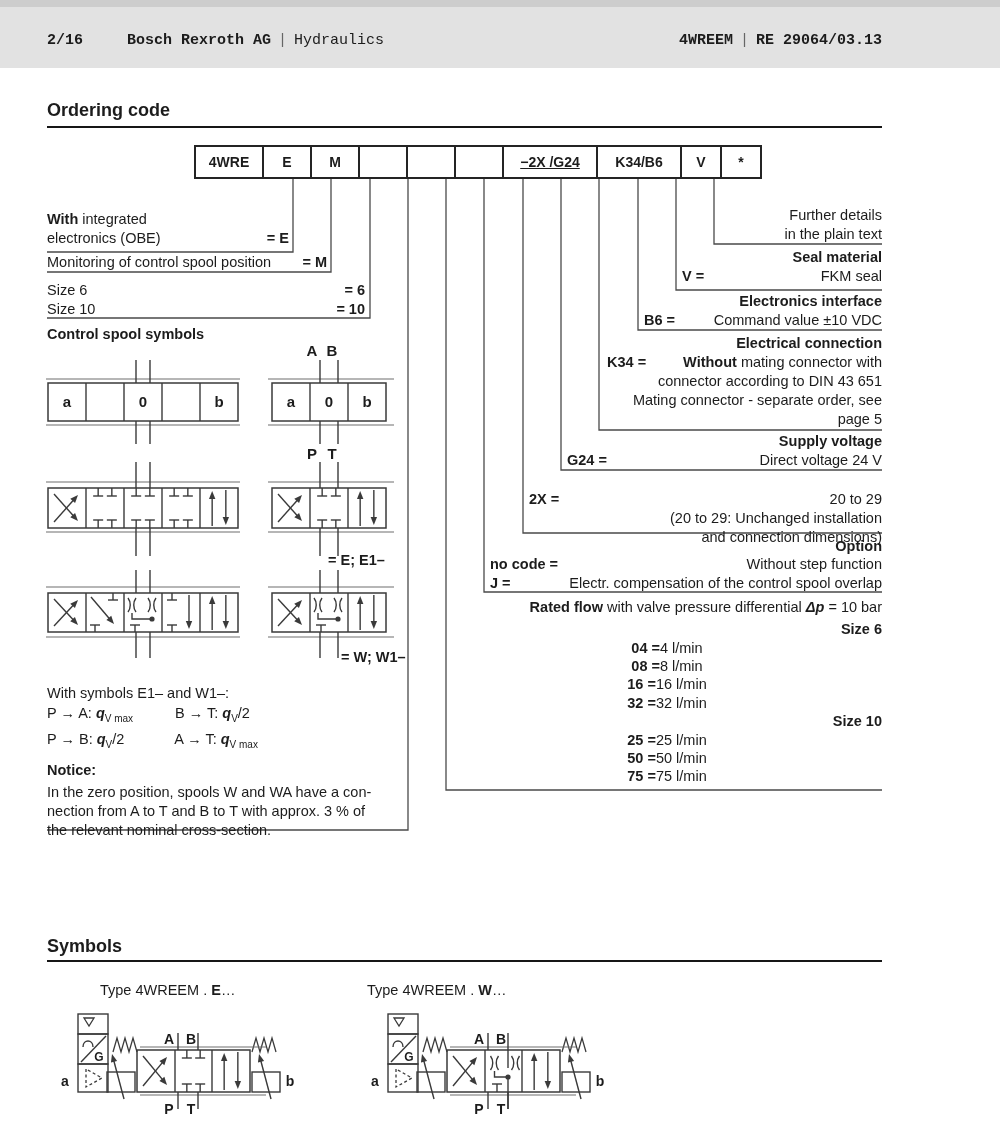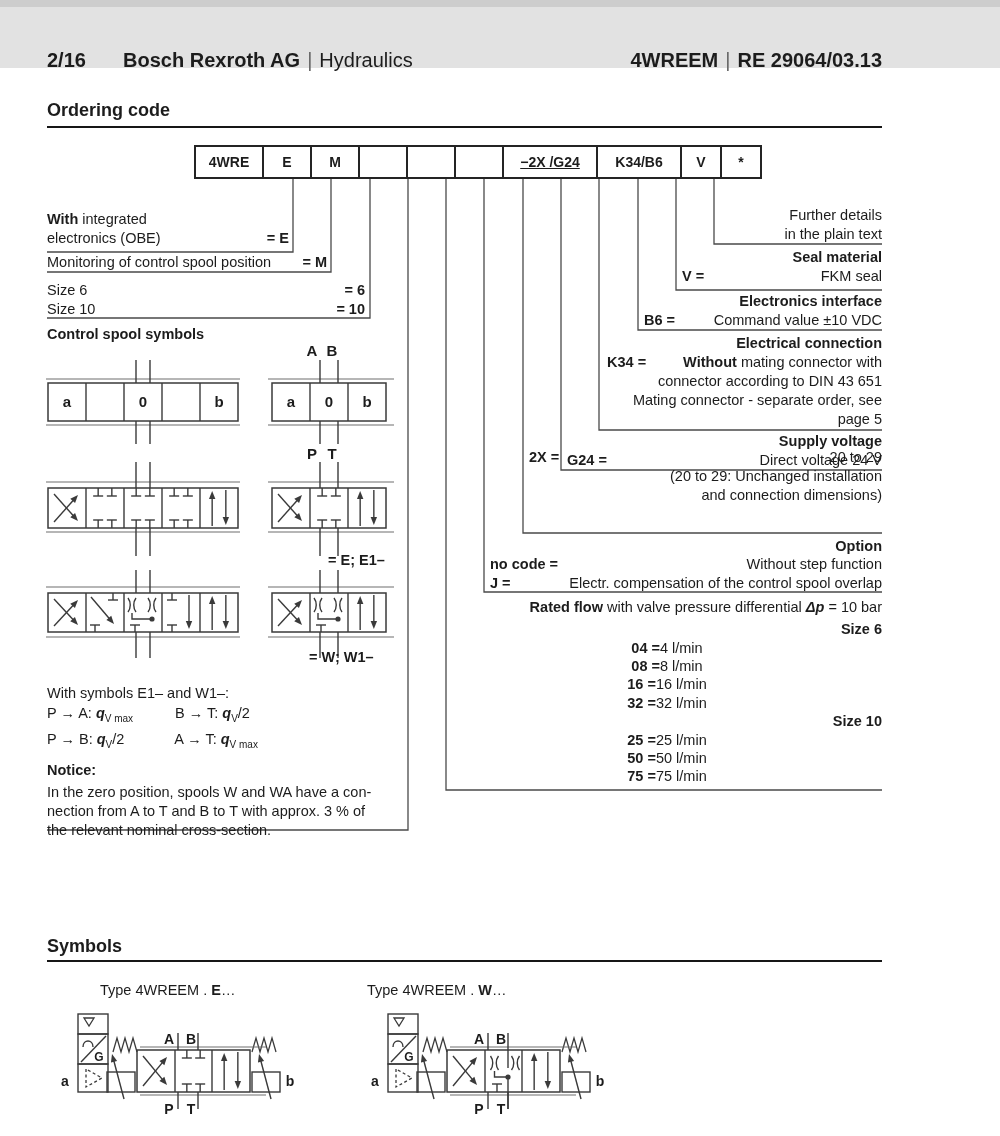--- a/index.html
+++ b/index.html
@@ -7,21 +7,21 @@
         font-family:"Liberation Sans",sans-serif;color:#1c1c1c;}
   .abs{position:absolute;}
   .b{font-weight:bold;}
   .lbl{font-size:14.5px;line-height:19px;}
   .right-sec{position:absolute;text-align:right;font-size:14.5px;line-height:19px;box-sizing:border-box;padding-left:6px;}
   .kv{display:flex;justify-content:space-between;}
   .kv .code{white-space:nowrap;padding-right:14px;}
   
   #hdr{position:absolute;left:0;top:0;width:1000px;height:68px;background:#e2e2e2;}
   #hdr .edge{position:absolute;left:0;top:0;width:1000px;height:7px;background:#cdcdcd;}
-  .hrow{position:absolute;top:49px;font-size:20px;white-space:nowrap;}
+  .hrow{position:absolute;top:32px;font-size:15px;white-space:nowrap;font-family:Liberation Mono, monospace;}
   .sep{font-weight:400;color:#666;padding:0 7px;}
   
   .sec-title{position:absolute;left:47px;font-size:18px;font-weight:bold;}
   .rule{position:absolute;left:47px;width:835px;height:2px;background:#161616;}
   
   #code-row{position:absolute;left:194px;top:145px;display:flex;}
   .code-cell{height:30px;border:2px solid #242424;margin-left:-2px;background:#fff;
              display:flex;align-items:center;justify-content:center;
              font-weight:bold;font-size:14px;white-space:nowrap;}
   .code-cell:nth-child(1){width:66px;margin-left:0;}
@@ -143,21 +143,21 @@
   </div>
 
   <div class="right-sec" style="left:561px;top:432px;width:321px;line-height:18.5px;">
     <div class="b">Supply voltage</div>
     <div class="kv">
         <span class="b code">G24 =</span>
         <span>Direct voltage 24 V</span>
       </div>
   </div>
 
-  <div class="right-sec" style="left:523px;top:448px;width:359px;">
+  <div class="right-sec" style="left:523px;top:490px;width:359px;">
     <div class="kv">
         <span class="b code">2X =</span>
         <span>20 to 29</span>
       </div>
     <div>(20 to 29: Unchanged installation</div>
     <div>and connection dimensions)</div>
   </div>
 
   <div class="right-sec" style="left:484px;top:537px;width:398px;line-height:18px;">
     <div class="b">Option</div>
@@ -379,21 +379,21 @@
       <path d="M74,28 c-3,4 -3,10 0,14" fill="none" stroke="#3a3a3a" stroke-width="1.4"></path>
       <path d="M50,43 V49 H70" fill="none" stroke="#3a3a3a" stroke-width="1.4"></path>
       <circle cx="70" cy="49" r="2.6" fill="#3a3a3a"></circle>
       <line x1="53" y1="62" x2="53" y2="55" stroke="#3a3a3a" stroke-width="1.4"></line>
       <line x1="48" y1="55" x2="58" y2="55" stroke="#3a3a3a" stroke-width="1.4"></line>
       <line x1="92.16" y1="60" x2="92.16" y2="32" stroke="#3a3a3a" stroke-width="1.4"></line>
       <polygon points="92.16,26 95.36,34 88.96,34" fill="#3a3a3a"></polygon>
       <line x1="105.84" y1="25" x2="105.84" y2="53" stroke="#3a3a3a" stroke-width="1.4"></line>
       <polygon points="105.84,59 102.64,51 109.04,51" fill="#3a3a3a"></polygon>
     </svg>
-  <div class="abs lbl b" style="left:309px;top:648px;">= W; W1–</div>
+  <div class="abs lbl b" style="left:341px;top:648px;">= W; W1–</div>
 
   <div class="abs lbl" style="left:47px;top:684px;width:360px;">
     <div>With symbols E1– and W1–:</div>
     <div style="line-height:20px;">
       <span style="display:inline-block;width:124px;"><span>P → A: </span><span class="qv">q</span><sub class="qs">V max</sub></span>
       <span><span>B → T: </span><span class="qv">q</span><sub class="qs">V</sub><span>/2</span></span>
     </div>
     <div style="line-height:20px;">
       <span style="display:inline-block;width:124px;"><span>P → B: </span><span class="qv">q</span><sub class="qs">V</sub><span>/2</span></span>
       <span><span>A → T: </span><span class="qv">q</span><sub class="qs">V max</sub></span>

